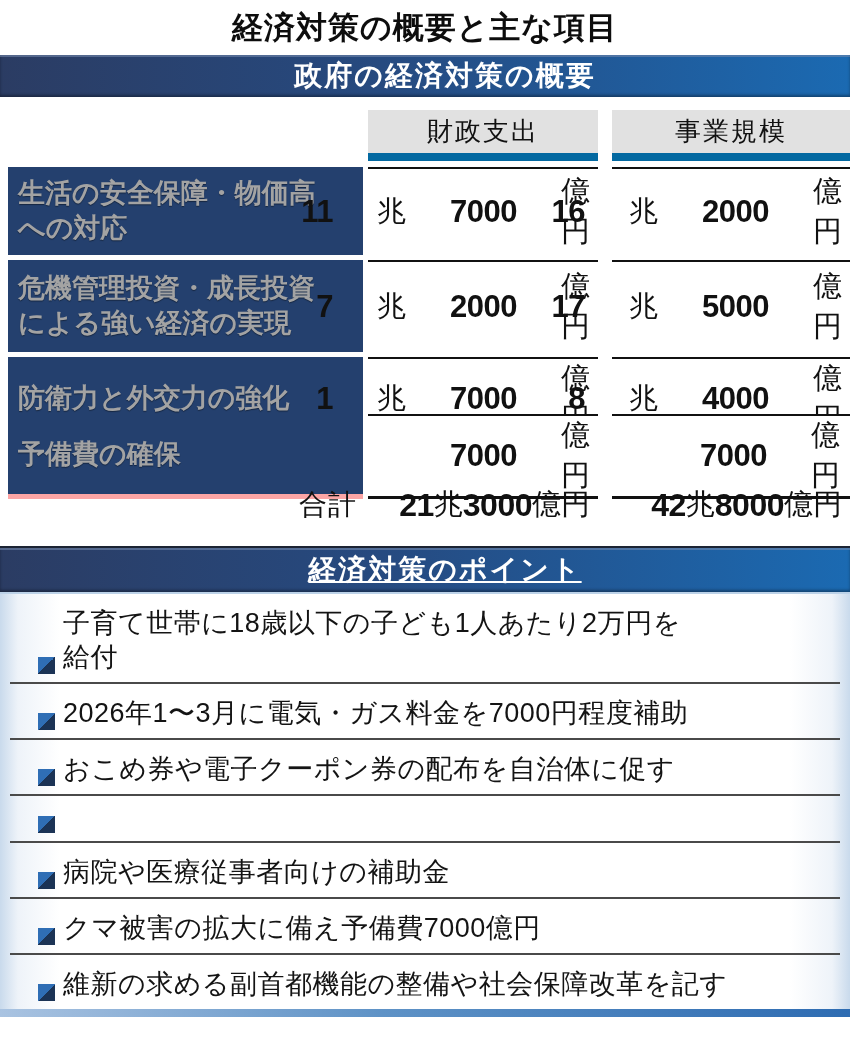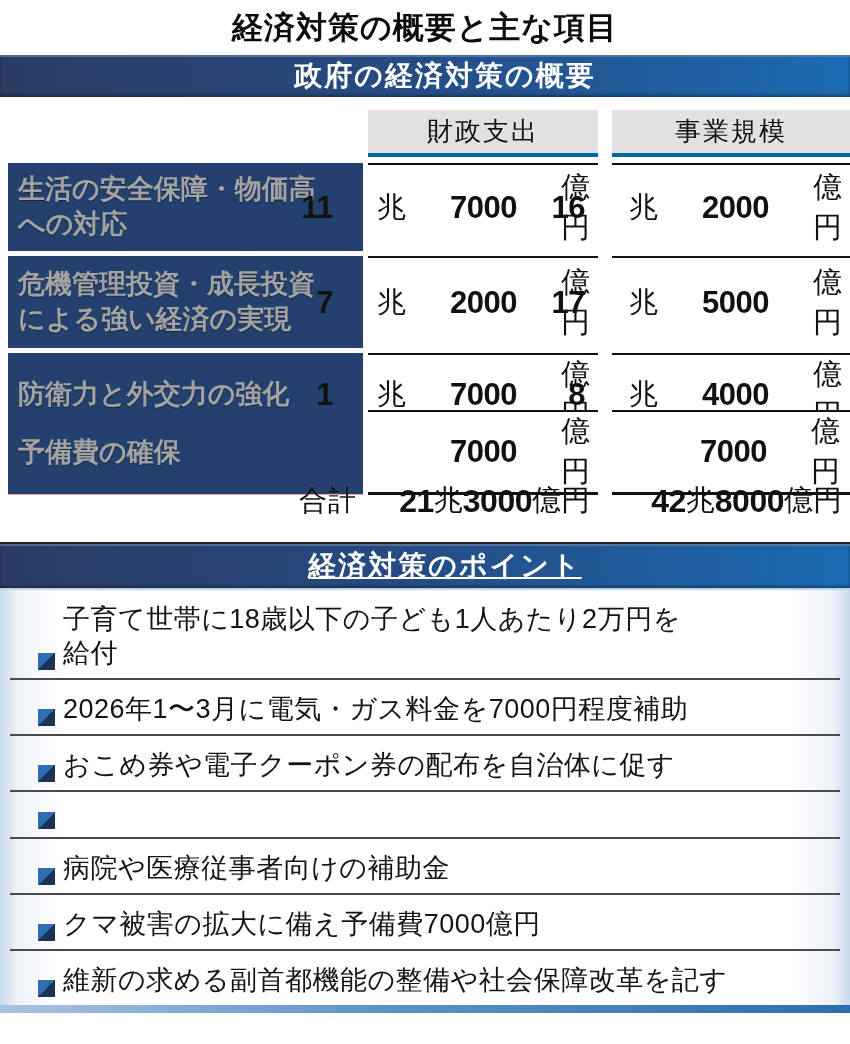--- a/index.html
+++ b/index.html
@@ -16,40 +16,40 @@
     display:flex;align-items:center;justify-content:center;
     color:#fff;font-size:28px;font-weight:bold;letter-spacing:2px;
     box-shadow:inset 0 2px 0 rgba(120,140,175,.55), inset 0 -2px 3px rgba(0,0,0,.35);
     padding-left:40px;
   }
 
   
   .tbl{margin:13px 0 0 8px;width:842px;}
   .trow{display:grid;grid-template-columns:355px 5px 230px 14px 238px;}
   .colhead{
-    background:#e1e1e1;border-bottom:4px solid #0369a1;height:43px;
+    background:#e1e1e1;border-bottom:8px solid #0369a1;height:43px;
     display:flex;align-items:center;justify-content:center;
     font-size:26px;color:#111;letter-spacing:2px;
   }
   .data-row{margin-top:5px;}
   .data-row.first{margin-top:6px;}
   .h88{height:88px}.h92{height:92px}.h52{height:52px}
   .label-cell{
     background:#24406e;color:#a3a3a3;font-weight:bold;font-size:27px;line-height:1.28;
     display:flex;align-items:center;padding-left:10px;white-space:pre-line;
     text-shadow:0 1px 1px rgba(0,0,0,.4);
   }
   .value-cell{
     border-top:2px solid #111;background:#fff;
     display:flex;align-items:baseline;justify-content:flex-end;
     padding-right:8px;font-size:31px;align-items:center;gap:44px;
   }
   .num{font-weight:bold;letter-spacing:-0.5px;}
   .unit{font-weight:400;font-size:29px;}
-  .last-row .label-cell{border-bottom:1px solid #fca5a5;}
+  .last-row .label-cell{border-bottom:5px solid #fca5a5;}
   .last-row .value-cell{border-bottom:3px solid #111;}
 
   
   .total-row{margin-top:14px;height:50px;}
   .total-label{display:flex;align-items:center;justify-content:flex-end;
     font-size:28px;padding-right:6px;letter-spacing:1px;}
   .total-value{display:flex;align-items:center;justify-content:flex-end;
     padding-right:8px;font-size:32px;}
 
   

